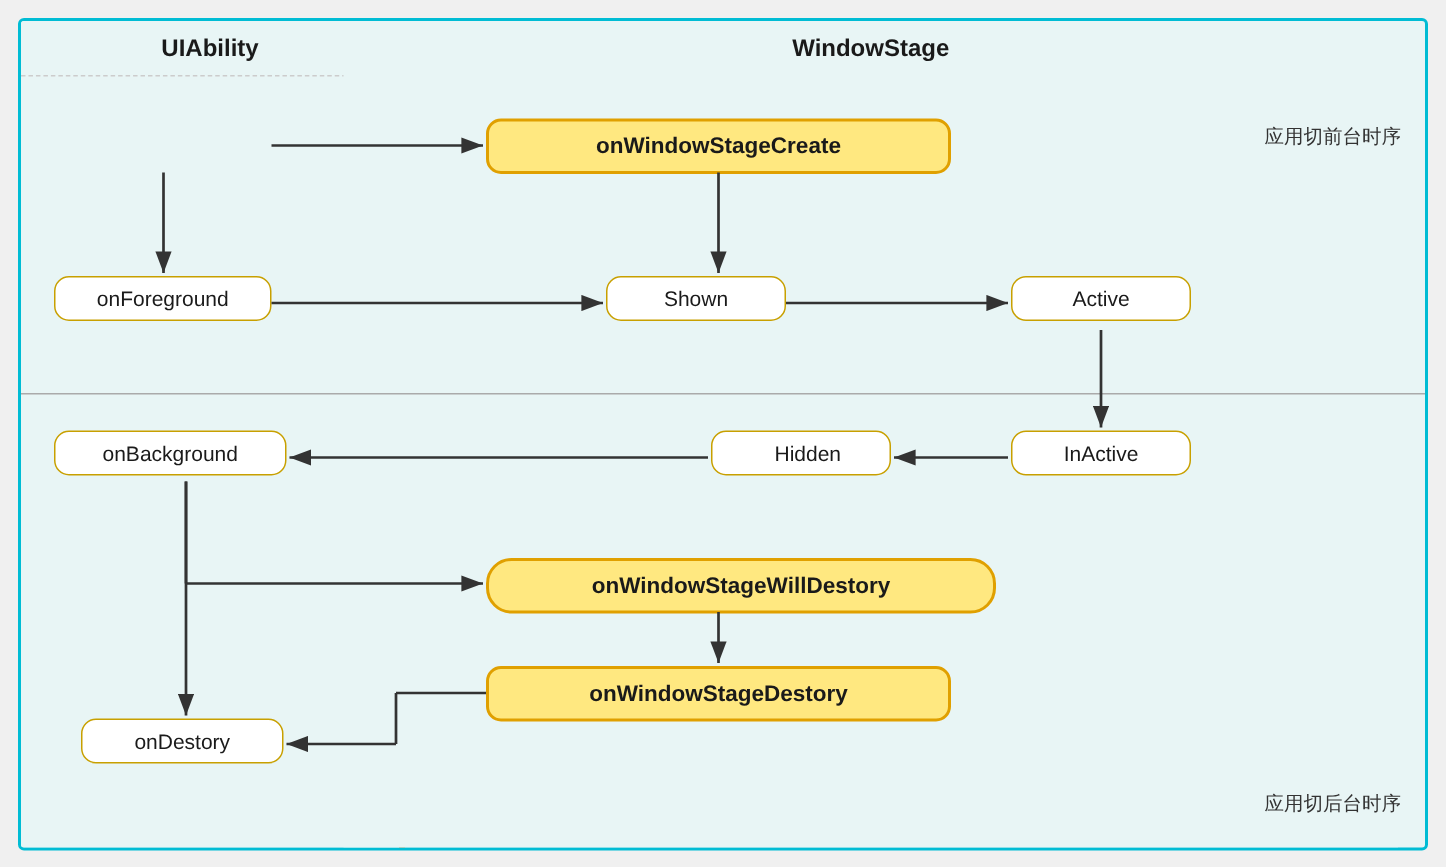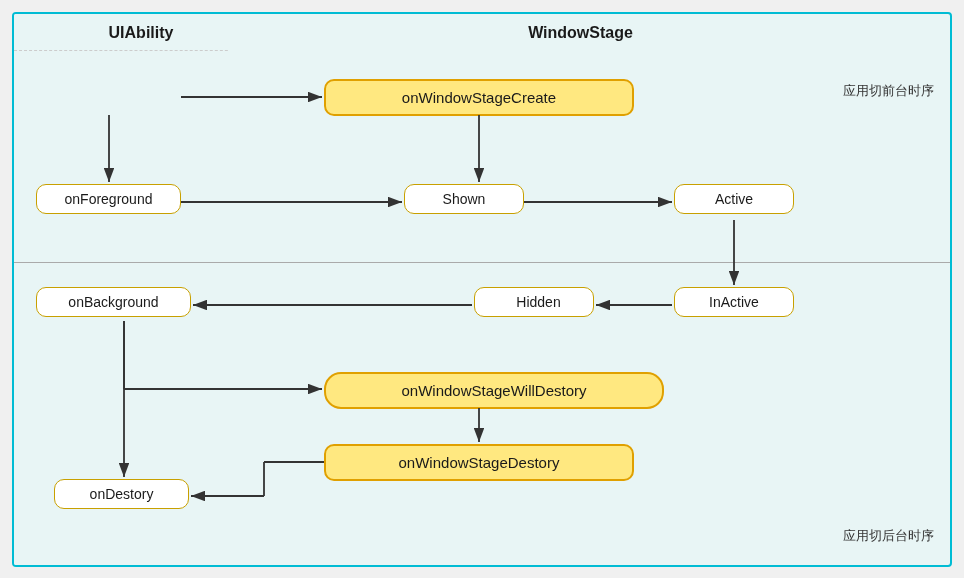--- a/index.html
+++ b/index.html
@@ -21,21 +21,21 @@
       overflow: hidden;
     }
     
     .left-panel {
       position: absolute;
       left: 0;
       top: 0;
       width: 256px;
       height: 100%;
       background: #e8f5f5;
-      border-right: 2px solid #a16207;
+      border-right: 4px solid #a16207;
     }
     .left-panel-title {
       text-align: center;
       font-weight: bold;
       font-size: 16px;
       color: #1a1a1a;
       padding: 10px 0 8px 0;
       border-bottom: 1px dashed #ccc;
     }
     
@@ -75,21 +75,21 @@
       white-space: nowrap;
     }
     .node-plain {
       background: #ffffff;
       border: 1.5px solid #c8a000;
       padding: 6px 16px;
     }
     .node-highlight {
       background: #ffe880;
       border: 2px solid #e0a000;
-      font-weight: normal;
+      font-weight: bold;
       padding: 8px 18px;
       font-size: 15px;
     }
     
     svg.arrows {
       position: absolute;
       left: 0;
       top: 0;
       width: 100%;
       height: 100%;

